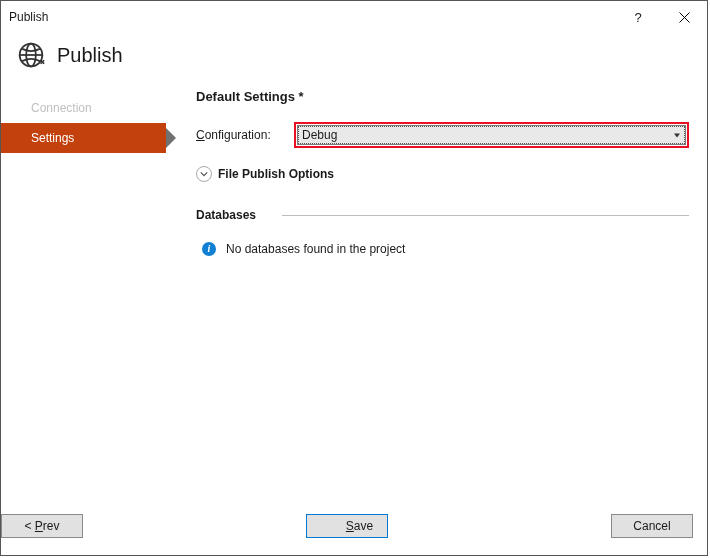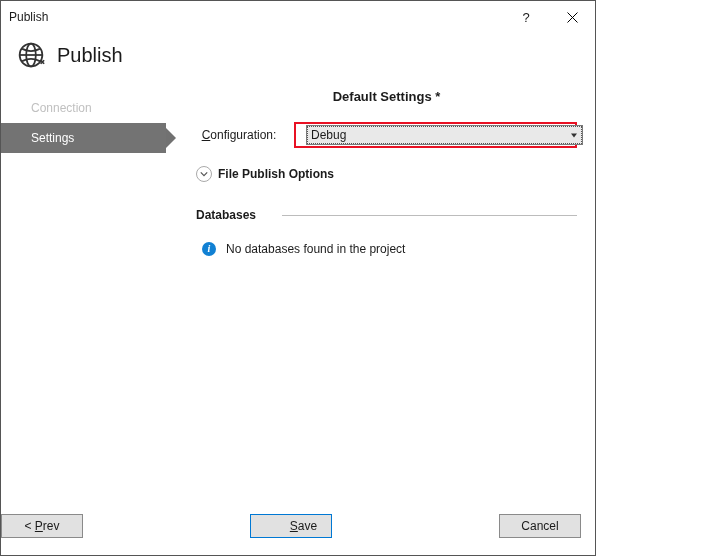--- a/index.html
+++ b/index.html
@@ -6,21 +6,21 @@
   html, body {
     margin: 0; padding: 0;
     width: 710px; height: 558px;
     font-family: "Segoe UI", Tahoma, sans-serif;
     font-size: 12px;
     color: #1b1b1b;
     background: #fff;
     overflow: hidden;
   }
   .window {
-    width: 596px; height: 556px;
+    width: 708px; height: 556px;
     border: 1px solid #555;
     display: flex;
     flex-direction: column;
     background: #fff;
   }
   
   .titlebar {
     height: 32px;
     display: flex;
     align-items: center;
@@ -50,41 +50,40 @@
   .header h1 {
     font-size: 20px;
     font-weight: 400;
     margin: 0;
   }
   
   .body {
     flex: 1;
     display: flex;
     padding: 0 10px 0 0;
-    text-align: center;
   }
   .sidebar {
     width: 165px;
     padding: 6px 0 0 0;
   }
   .sidebar .item {
     height: 30px;
     display: flex;
     align-items: center;
     padding-left: 30px;
     font-size: 12px;
     cursor: pointer;
     position: relative;
   }
   .sidebar .item.disabled {
     color: #c0c0c0;
     cursor: default;
   }
   .sidebar .item.selected {
-    background: #737373;
+    background: #c2410c;
     color: #fff;
   }
   .sidebar .item.selected::after {
     content: "";
     position: absolute;
     right: -10px; top: 50%;
     transform: translateY(-50%);
     border-top: 10px solid transparent;
     border-bottom: 10px solid transparent;
     border-left: 10px solid #717171;
@@ -119,21 +118,20 @@
     height: 20px;
     border: 1px solid #7a7a7a;
     background: #e9e9e9;
     display: flex;
     align-items: center;
     padding: 0 4px;
     font-size: 12px;
     position: relative;
     outline: 1px dotted #555;
     outline-offset: -2px;
-    margin-left: 9px;
   }
   .combo .caret {
     position: absolute;
     right: 5px; top: 50%;
     transform: translateY(-40%);
     width: 0; height: 0;
     border-left: 3px solid transparent;
     border-right: 3px solid transparent;
     border-top: 4px solid #333;
   }

